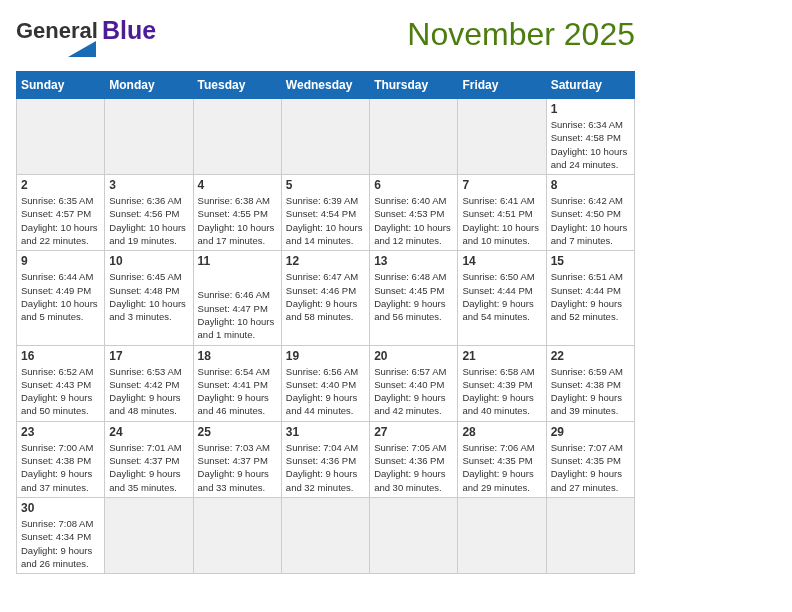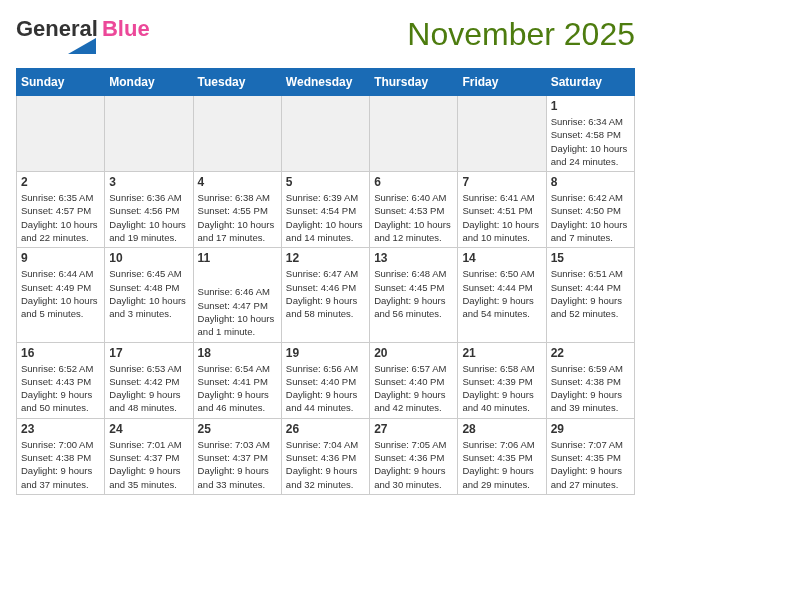--- a/index.html
+++ b/index.html
@@ -84,21 +84,21 @@
     }
   </style>
 </head>
 <body>
 
 <div class="page">
   <div class="header">
     <div class="logo">
       <div class="logo-wrapper">
         <span style="font-size:22px;font-weight:bold;color:#333;">General</span>
-        <span style="font-size:22px;font-weight:bold;color:#ec4899;">Blue</span>
+        <span style="font-size:25px;font-weight:bold;color:#4c1d95;">Blue</span>
       </div>
 
       <div style="margin-left:52px;margin-top:-4px;">
         <svg width="28" height="16">
           <polygon points="0,16 28,16 28,0" fill="#1a6bb5"></polygon>
         </svg>
       </div>
     </div>
     <div class="title-block">
       <div class="month-year">November 2025</div>
@@ -277,21 +277,21 @@
 Sunset: 4:37 PM
 Daylight: 9 hours and 35 minutes.</div>
           </td>
           <td>
             <span class="day-num">25</span>
             <div class="day-info" style="white-space: pre-line;">Sunrise: 7:03 AM
 Sunset: 4:37 PM
 Daylight: 9 hours and 33 minutes.</div>
           </td>
           <td>
-            <span class="day-num">26</span>
+            <span class="day-num">31</span>
             <div class="day-info" style="white-space: pre-line;">Sunrise: 7:04 AM
 Sunset: 4:36 PM
 Daylight: 9 hours and 32 minutes.</div>
           </td>
           <td>
             <span class="day-num">27</span>
             <div class="day-info" style="white-space: pre-line;">Sunrise: 7:05 AM
 Sunset: 4:36 PM
 Daylight: 9 hours and 30 minutes.</div>
           </td>
@@ -300,16 +300,30 @@
             <div class="day-info" style="white-space: pre-line;">Sunrise: 7:06 AM
 Sunset: 4:35 PM
 Daylight: 9 hours and 29 minutes.</div>
           </td>
           <td>
             <span class="day-num">29</span>
             <div class="day-info" style="white-space: pre-line;">Sunrise: 7:07 AM
 Sunset: 4:35 PM
 Daylight: 9 hours and 27 minutes.</div>
           </td>
+        </tr>
+        <tr>
+          <td>
+            <span class="day-num">30</span>
+            <div class="day-info" style="white-space: pre-line;">Sunrise: 7:08 AM
+Sunset: 4:34 PM
+Daylight: 9 hours and 26 minutes.</div>
+          </td>
+          <td class="empty" style="background: rgb(240, 240, 240);"></td>
+          <td class="empty" style="background: rgb(240, 240, 240);"></td>
+          <td class="empty" style="background: rgb(240, 240, 240);"></td>
+          <td class="empty" style="background: rgb(240, 240, 240);"></td>
+          <td class="empty" style="background: rgb(240, 240, 240);"></td>
+          <td class="empty" style="background: rgb(240, 240, 240);"></td>
         </tr>
       </tbody>
   </table>
 </div>
 
 </body></html>

